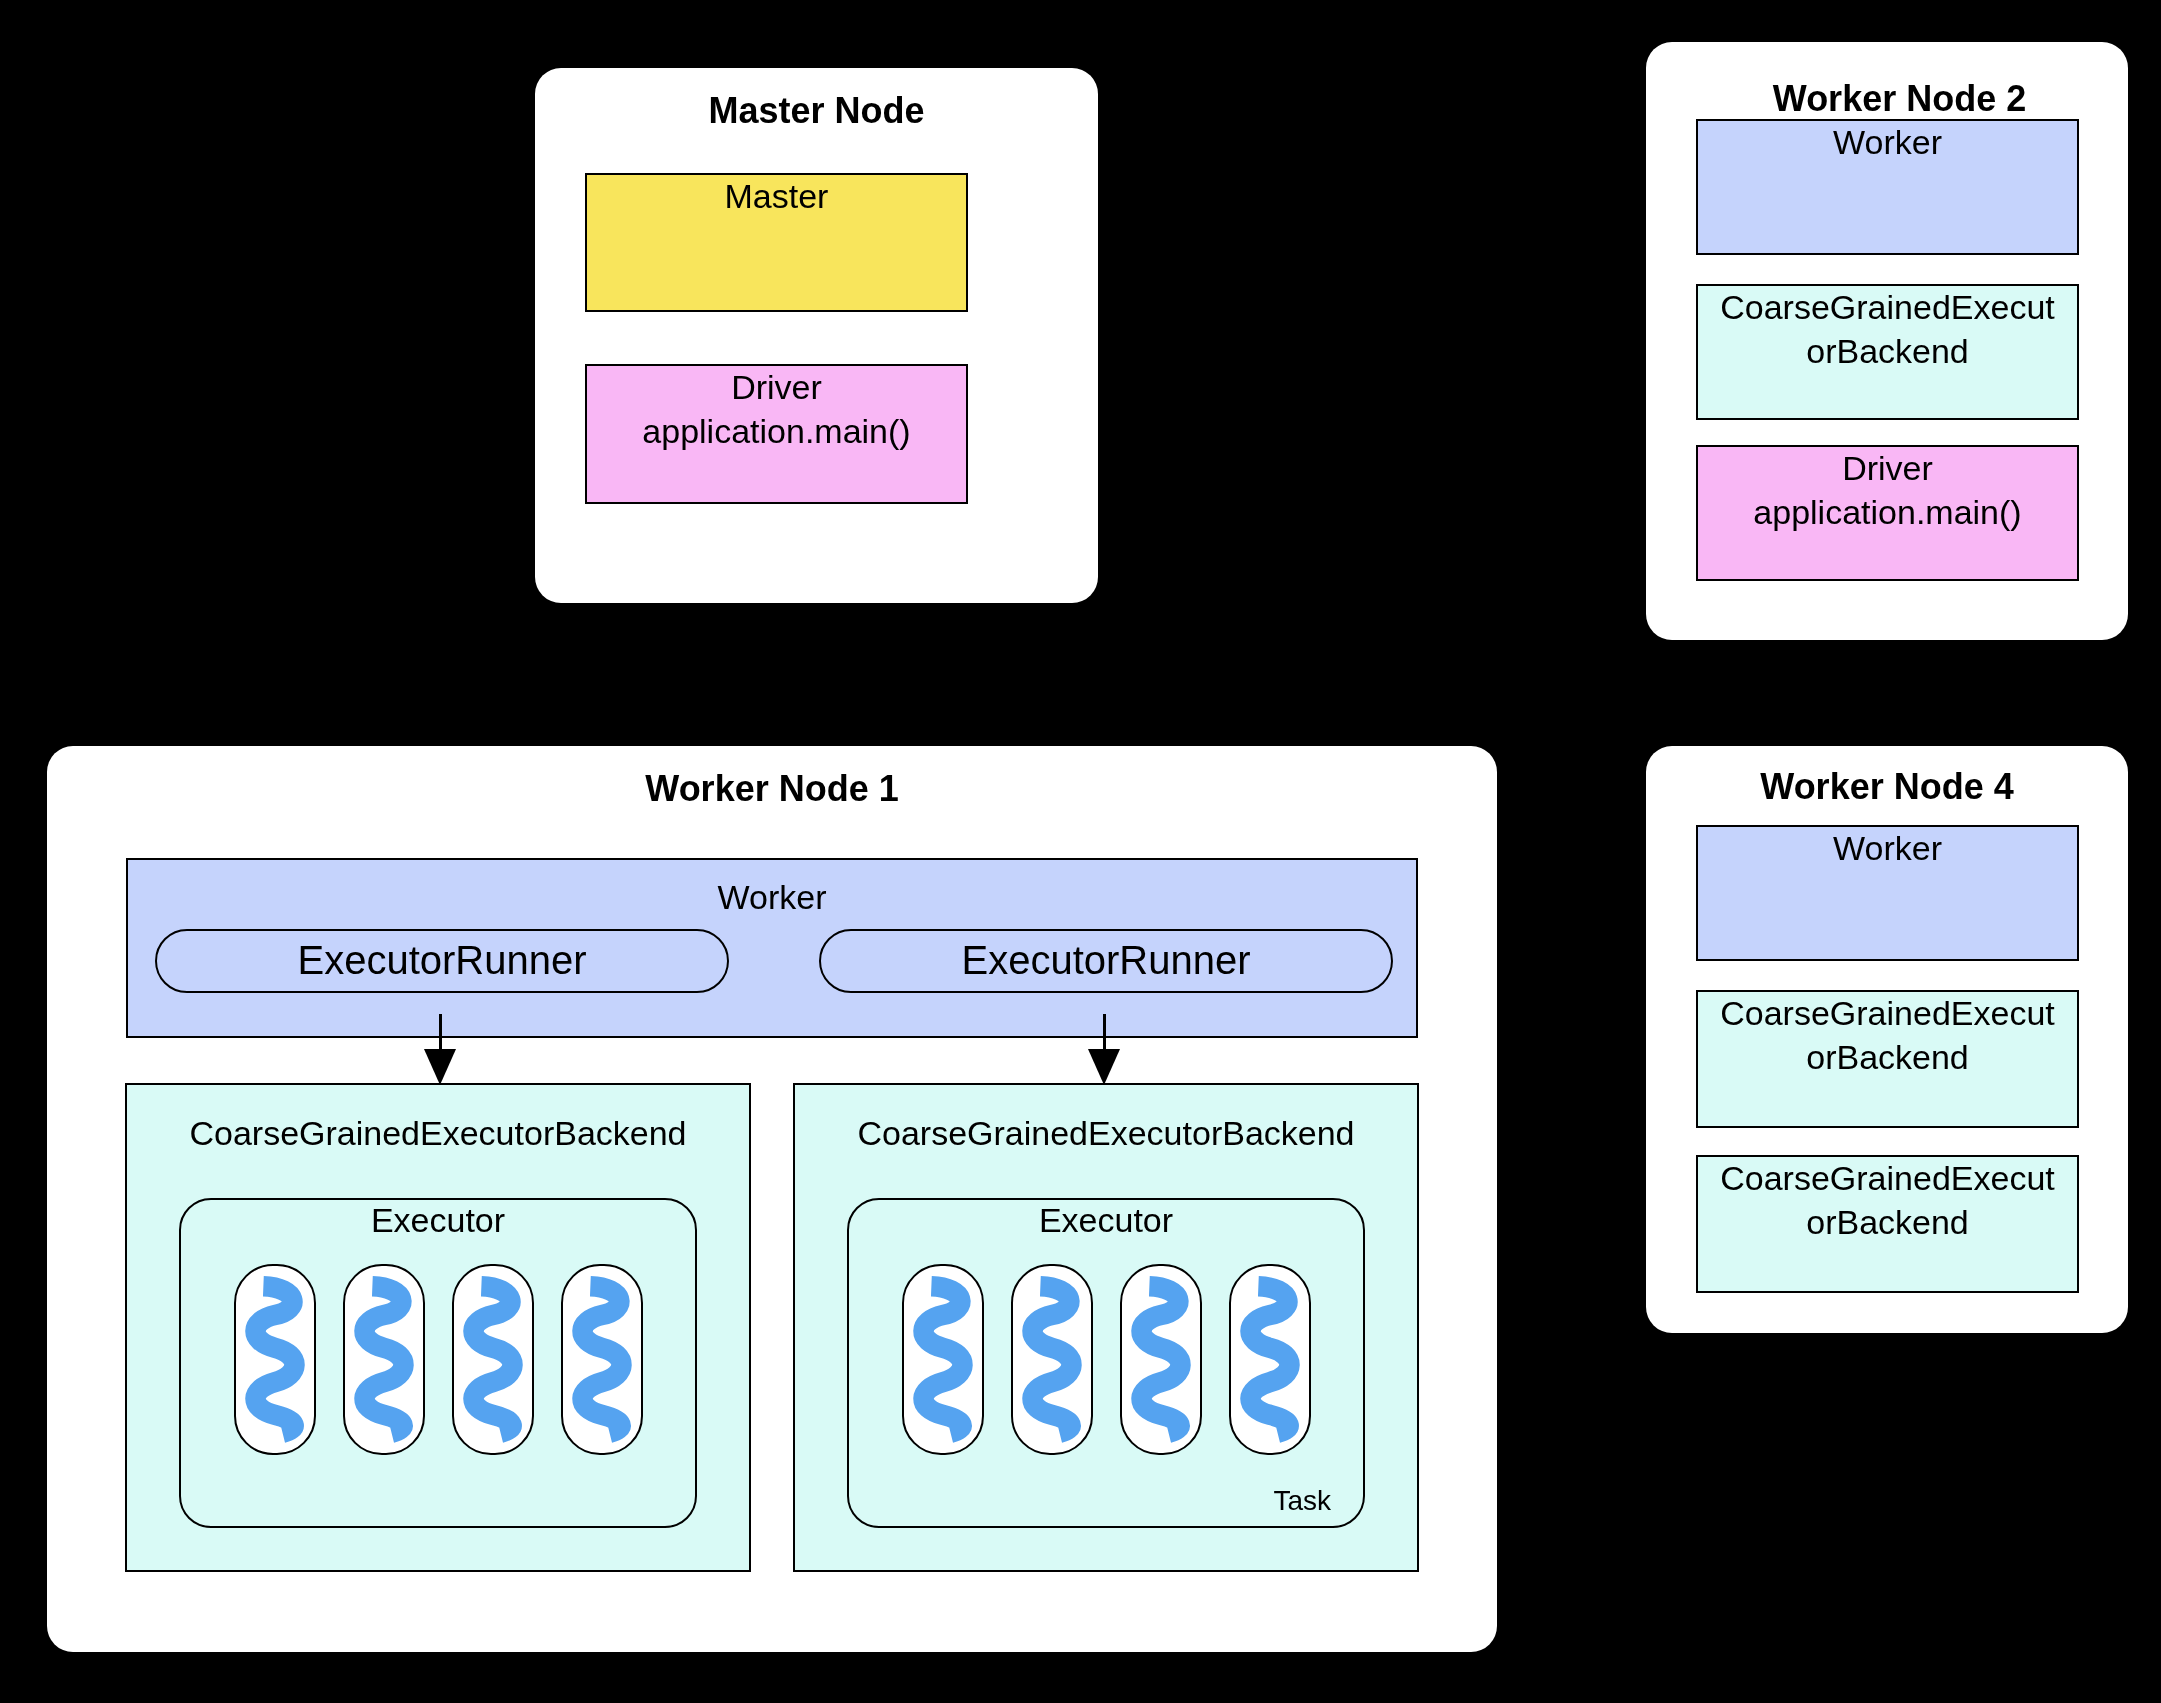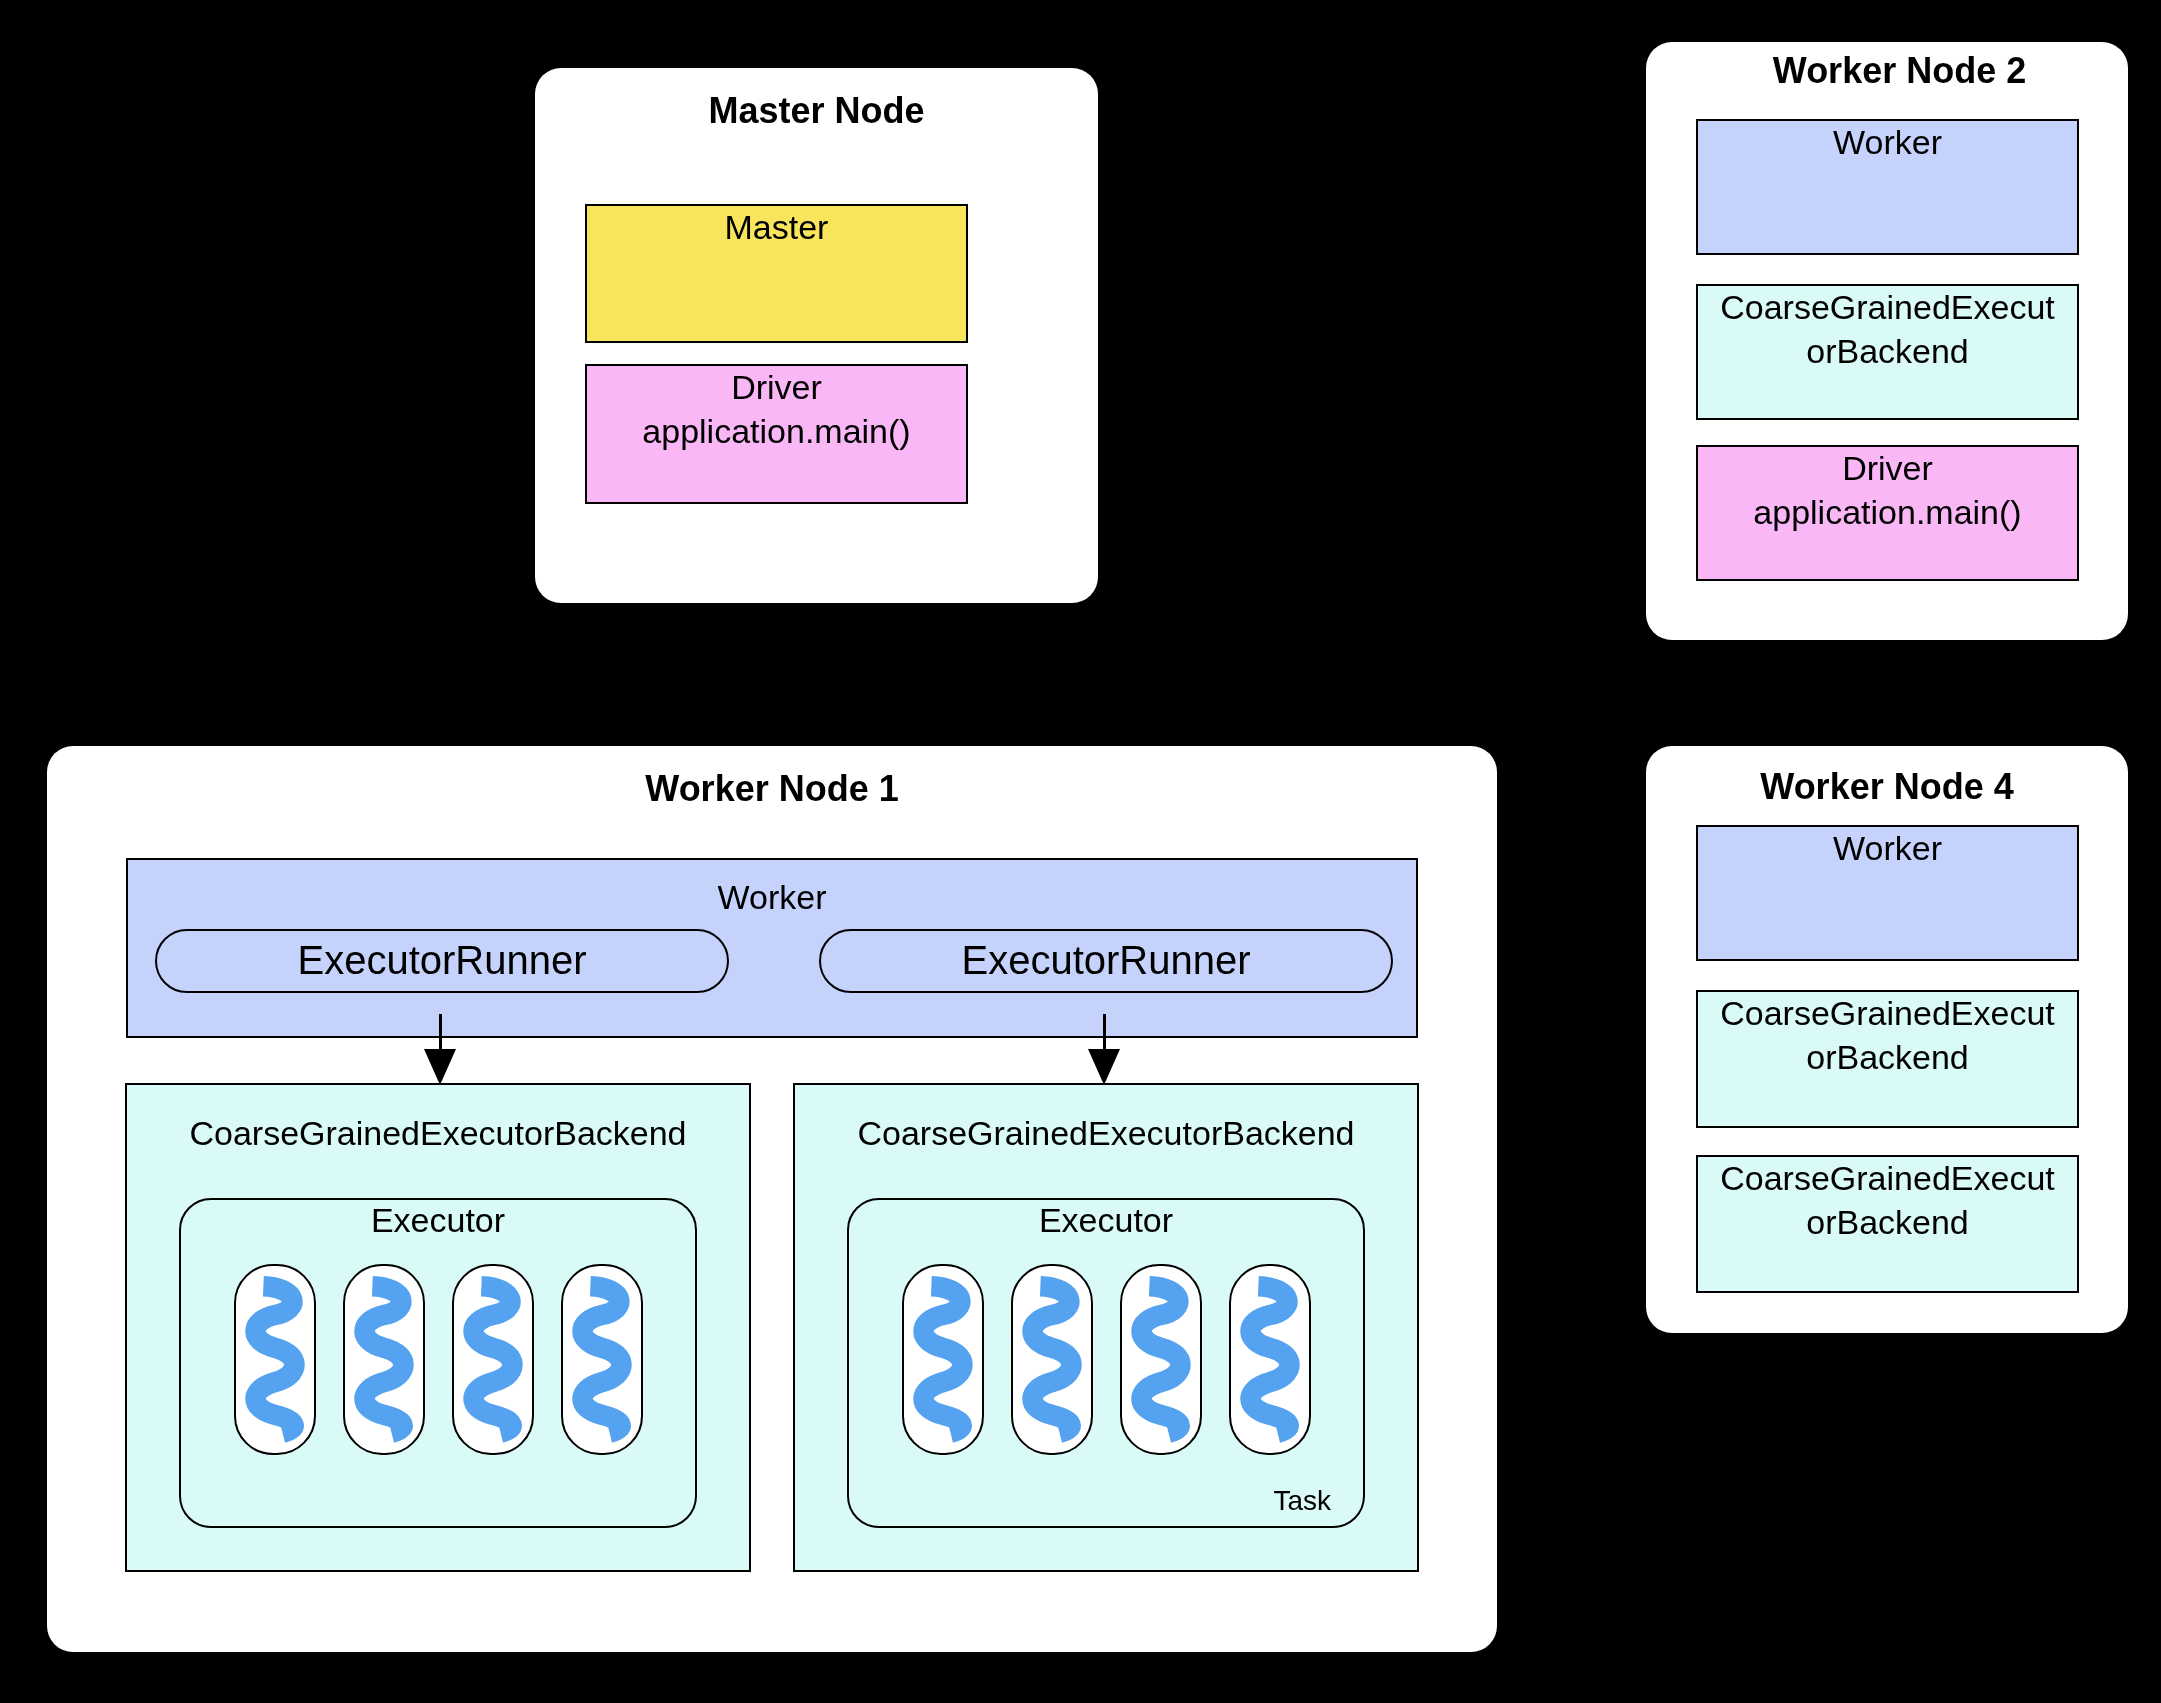--- a/index.html
+++ b/index.html
@@ -19,26 +19,26 @@
   .yellow { background:var(--master-yellow); }
   .pink   { background:var(--driver-pink); }
   .purple { background:var(--worker-purple); }
   .cyan   { background:var(--backend-cyan); }
   .wrap-narrow { width:340px; word-break:break-all; }
   .wrap-driver { width:340px; }
 
   
   .master-panel { left:535px; top:68px; width:563px; height:535px; }
   .master-panel .panel-title { top:21.5px; }
-  .master-box  { left:50px; top:105px; width:383px; height:139px;margin-top:31px; }
+  .master-box  { left:50px; top:105px; width:383px; height:139px; }
   .master-driver-box { left:50px; top:296px; width:383px; height:140px; }
 
   
   .wn2-panel { left:1646px; top:42px; width:482px; height:598px; }
-  .wn2-panel .panel-title { top:8px;padding-left:25px; }
+  .wn2-panel .panel-title { top:36px;padding-left:25px; }
   .wn2-worker  { left:50px; top:77px; width:383px; height:136px; }
   .wn2-backend { left:50px; top:242px; width:383px; height:136px; }
   .wn2-driver  { left:50px; top:403px; width:383px; height:136px; }
 
   
   .wn3-panel { left:1646px; top:746px; width:482px; height:587px; }
   .wn3-panel .panel-title { top:20px; }
   .wn3-worker   { left:50px; top:79px; width:383px; height:136px; }
   .wn3-backend1 { left:50px; top:244px; width:383px; height:138px; }
   .wn3-backend2 { left:50px; top:409px; width:383px; height:138px; }

